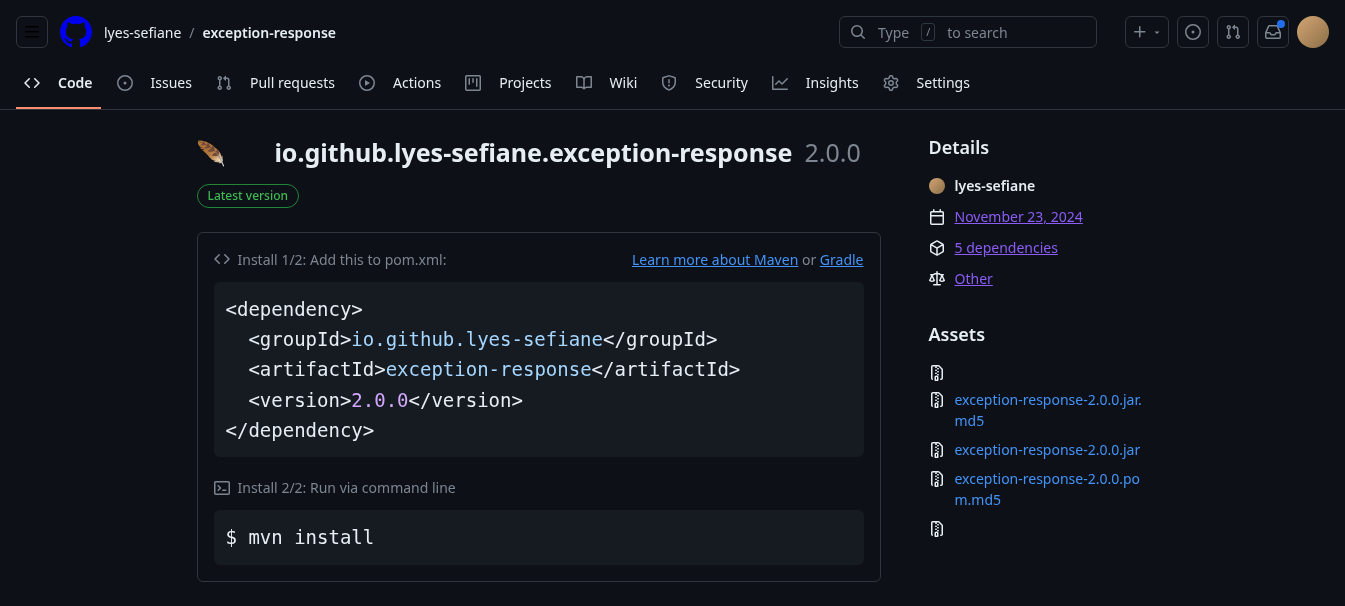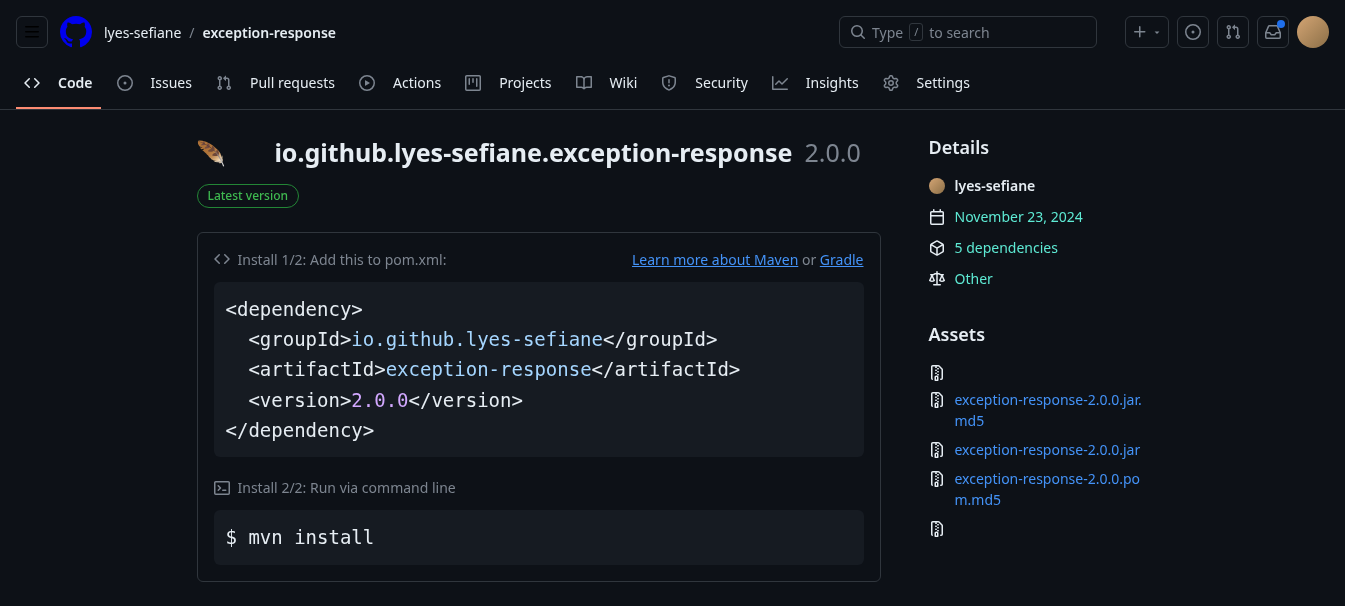--- a/index.html
+++ b/index.html
@@ -61,21 +61,21 @@
       font-weight: 600;
     }
     .header-right {
       display: flex;
       align-items: center;
       gap: 8px;
     }
     .search-box {
       display: flex;
       align-items: center;
-      gap: 6px;
+      gap: 12px;
       border: 1px solid #30363d;
       border-radius: 6px;
       padding: 4px 10px;
       width: 258px;
       height: 32px;
       color: #7d8590;
       cursor: text;
     }
     .search-kbd {
       border: 1px solid #30363d;
@@ -249,21 +249,22 @@
       align-items: center;
       gap: 10px;
       margin-bottom: 10px;
     }
     .detail-item a {
       color: #e6edf3;
       text-decoration: none;
       font-weight: 600;
     }
     .detail-item .text {
-      color: #5eead4;
+      color: #8b5cf6;
+      text-decoration: underline;
     }
     .detail-avatar {
       width: 16px;
       height: 16px;
       border-radius: 50%;
       background: linear-gradient(135deg, #d4a574, #8b6f47);
     }
     .assets-section {
       margin-top: 32px;
     }

